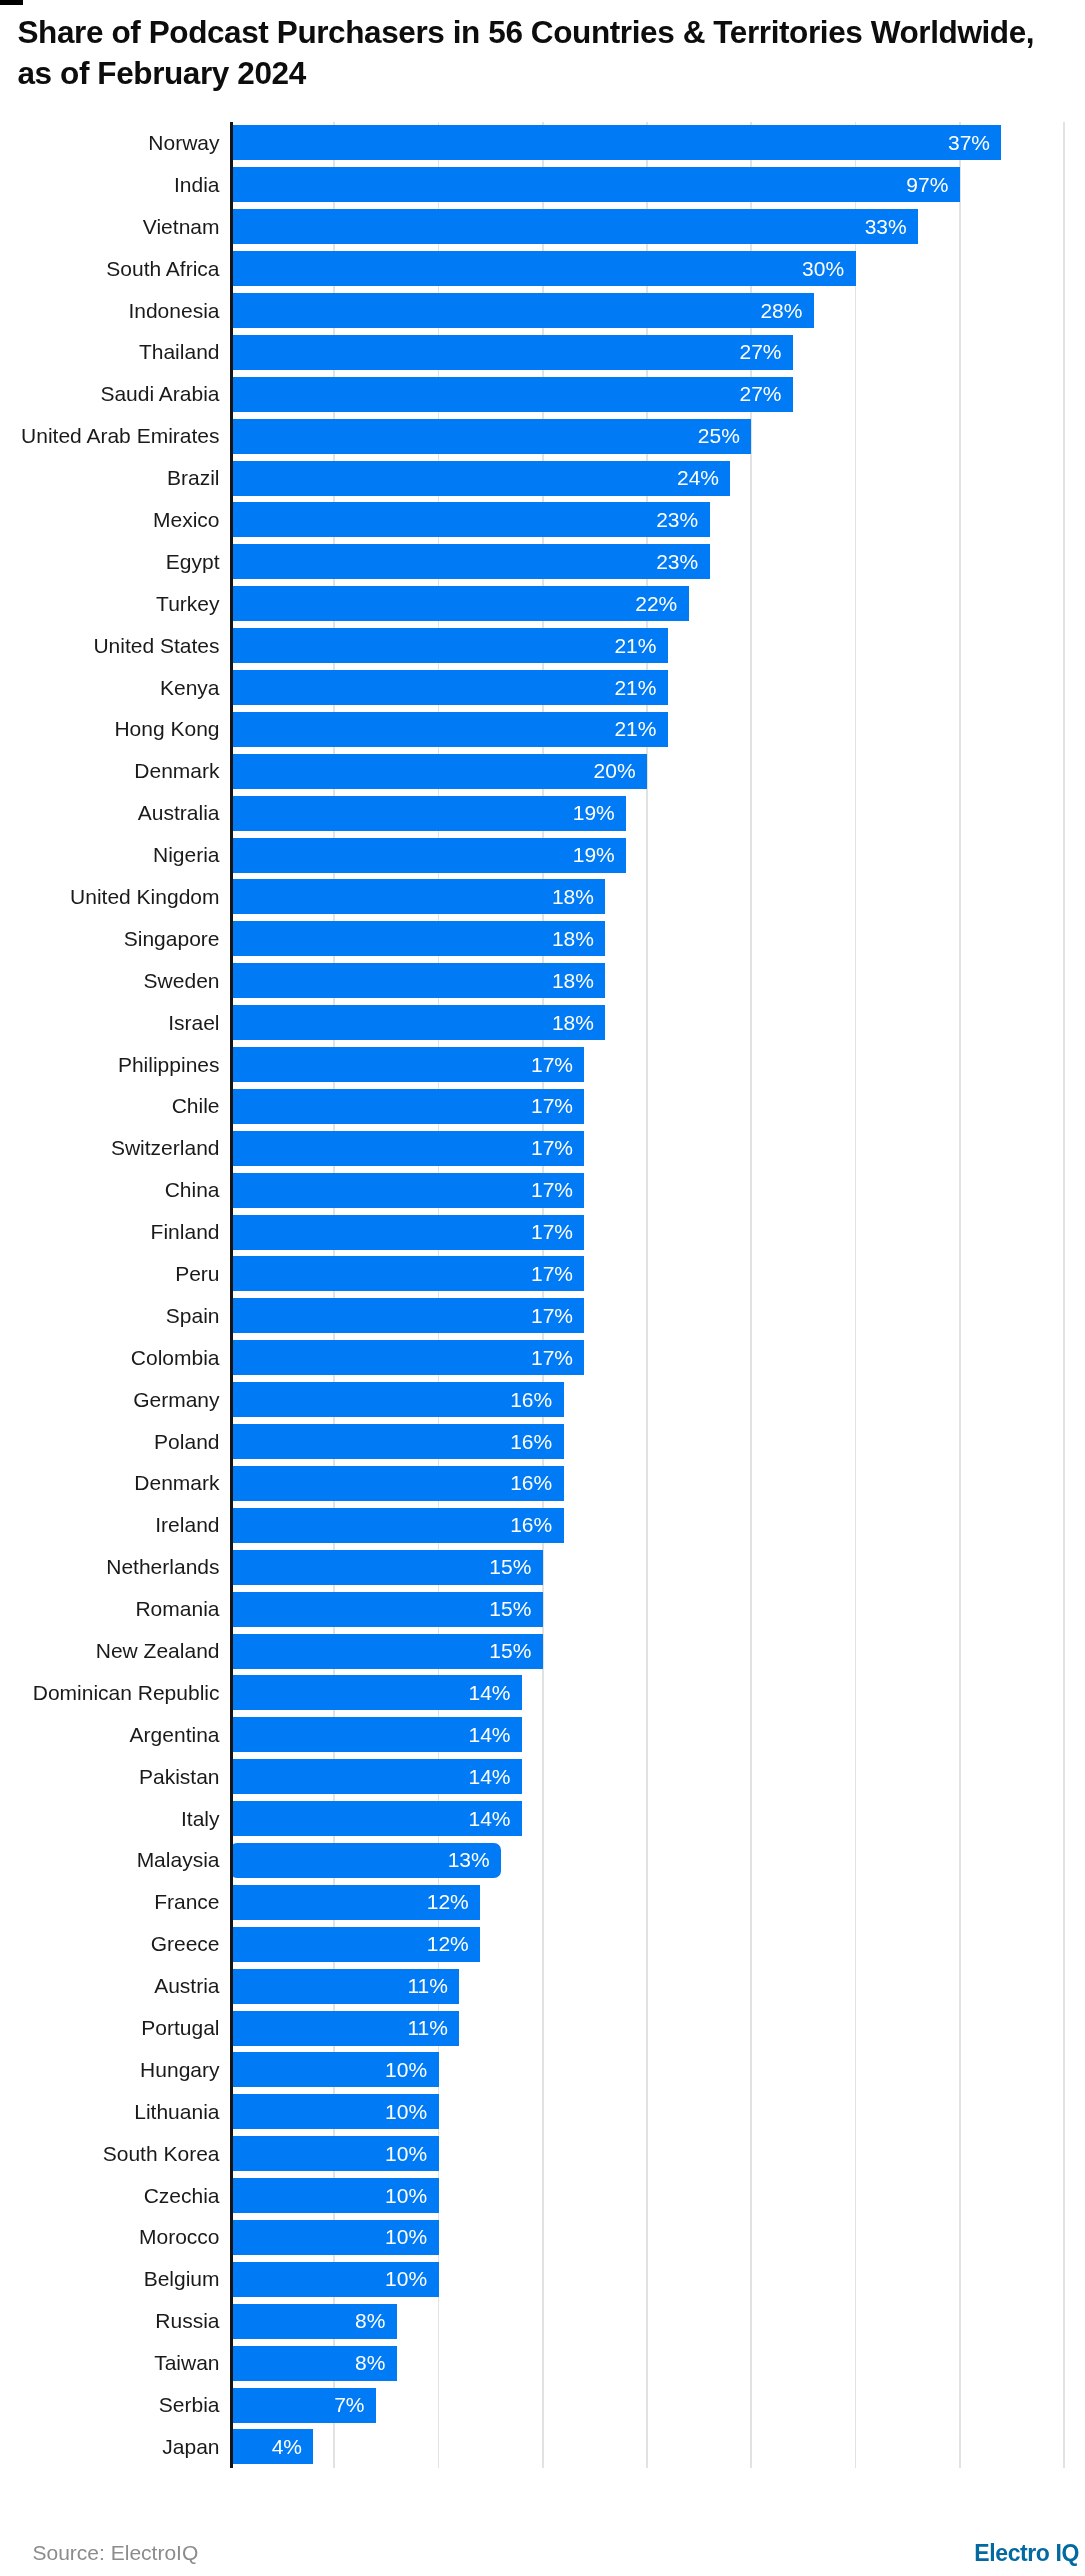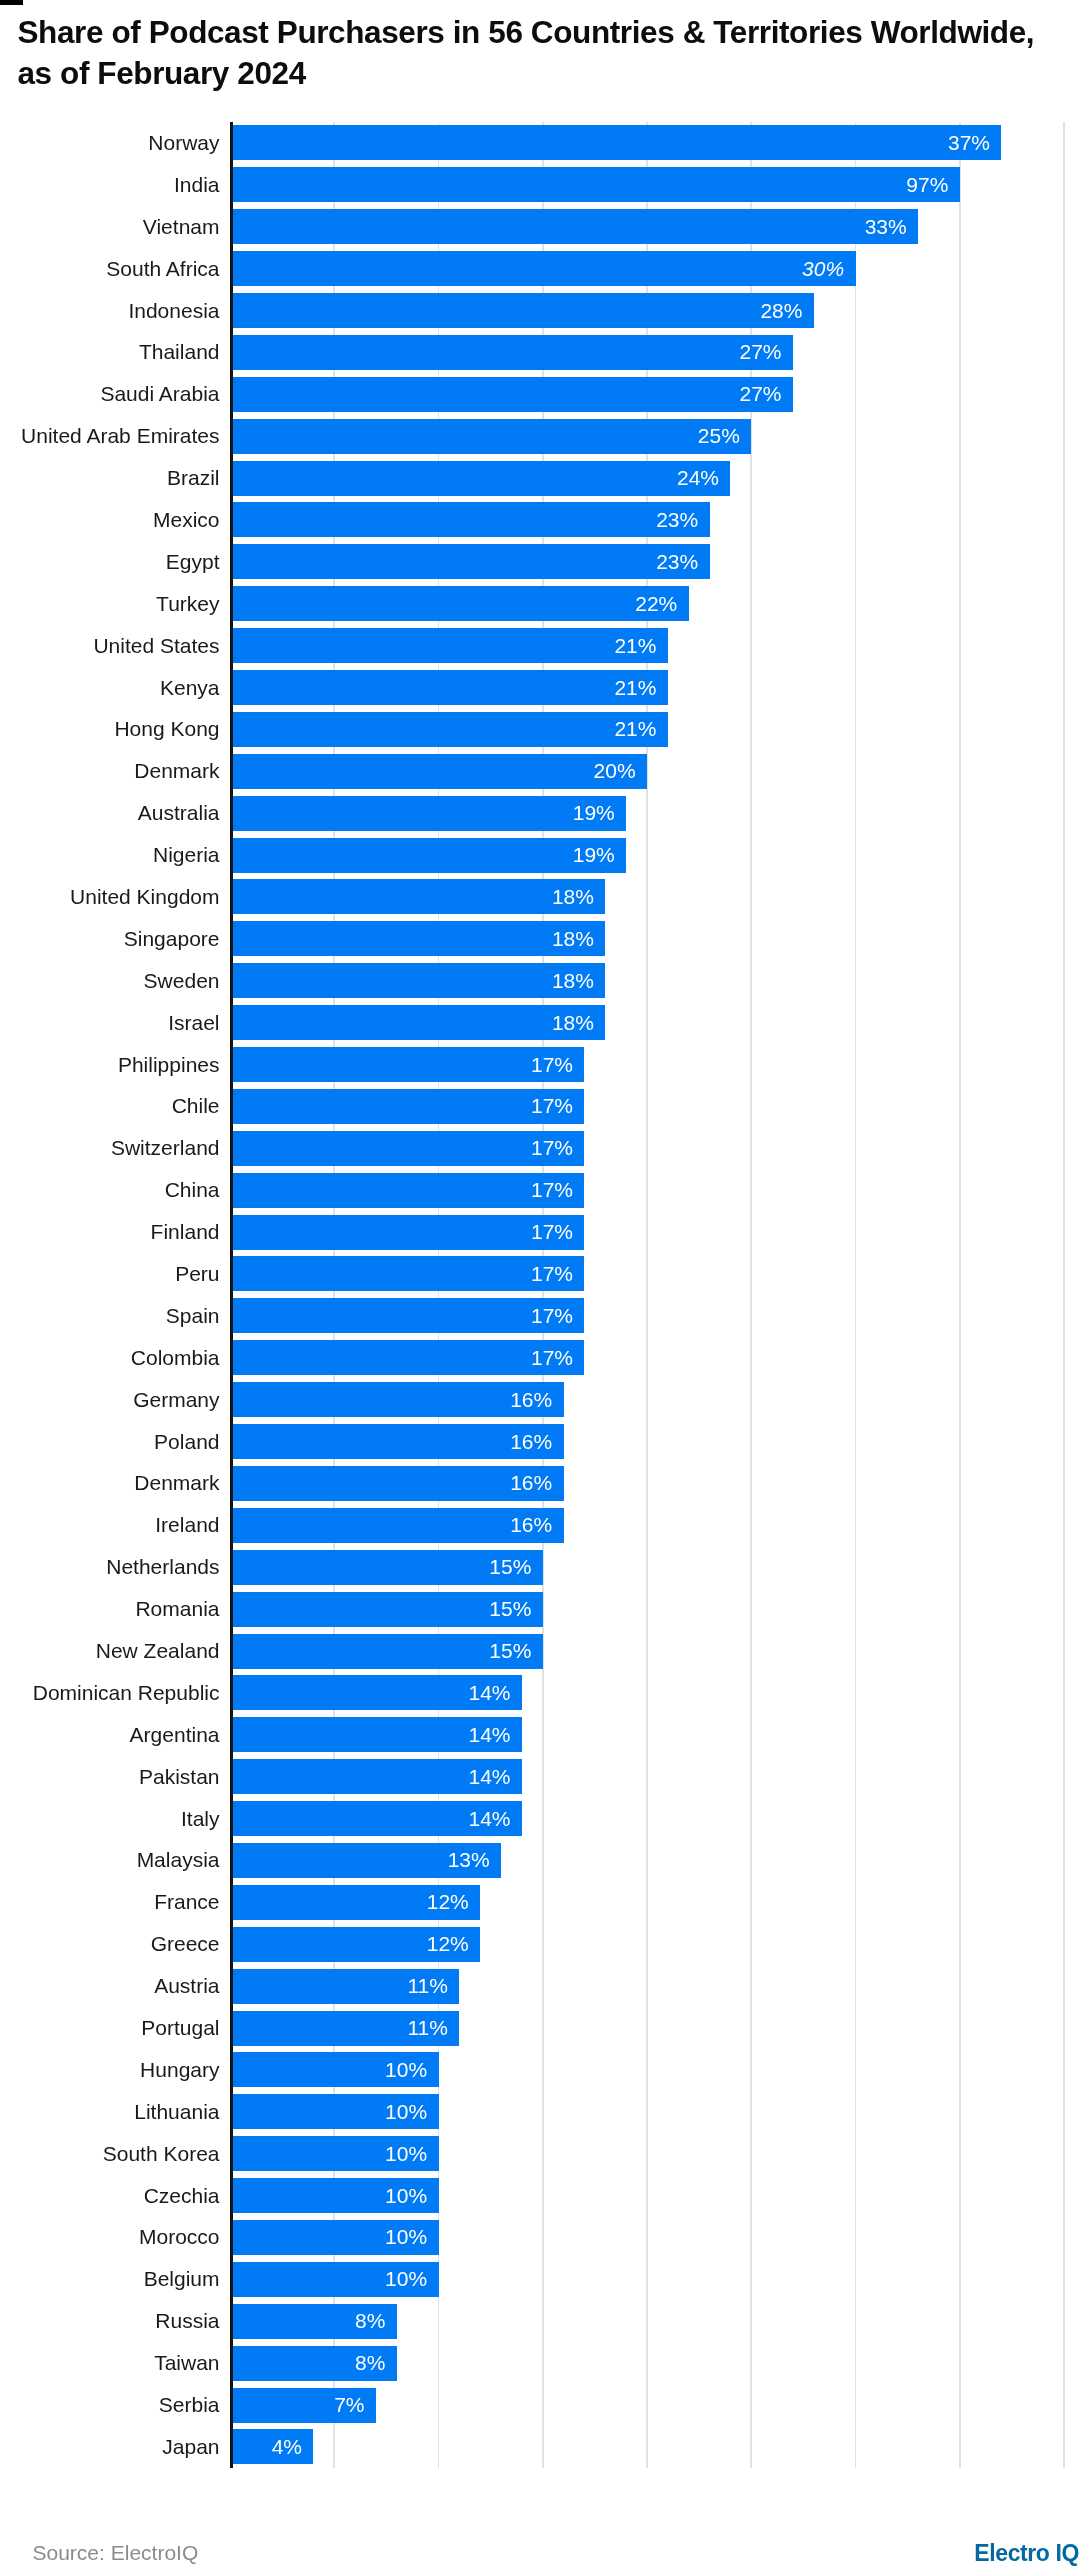--- a/index.html
+++ b/index.html
@@ -86,21 +86,21 @@
           <div class="bar-area">
             <div class="bar" style="width: 82.5%;">
               <span class="bar-value">33%</span>
             </div>
           </div>
           <div class="spacer-right"></div>
         </div>
         <div class="row">
           <div class="row-label">South Africa</div>
           <div class="bar-area">
-            <div class="bar" style="width: 75%; font-style: italic;">
+            <div class="bar" style="width: 75%;">
               <span class="bar-value">30%</span>
             </div>
           </div>
           <div class="spacer-right"></div>
         </div>
         <div class="row">
           <div class="row-label">Indonesia</div>
           <div class="bar-area">
             <div class="bar" style="width: 70%;">
               <span class="bar-value">28%</span>
@@ -428,21 +428,21 @@
           <div class="bar-area">
             <div class="bar" style="width: 35%;">
               <span class="bar-value">14%</span>
             </div>
           </div>
           <div class="spacer-right"></div>
         </div>
         <div class="row">
           <div class="row-label">Malaysia</div>
           <div class="bar-area">
-            <div class="bar" style="width: 32.5%;">
+            <div class="bar" style="width: 32.5%; border-radius: 7px;">
               <span class="bar-value">13%</span>
             </div>
           </div>
           <div class="spacer-right"></div>
         </div>
         <div class="row">
           <div class="row-label">France</div>
           <div class="bar-area">
             <div class="bar" style="width: 30%;">
               <span class="bar-value">12%</span>

